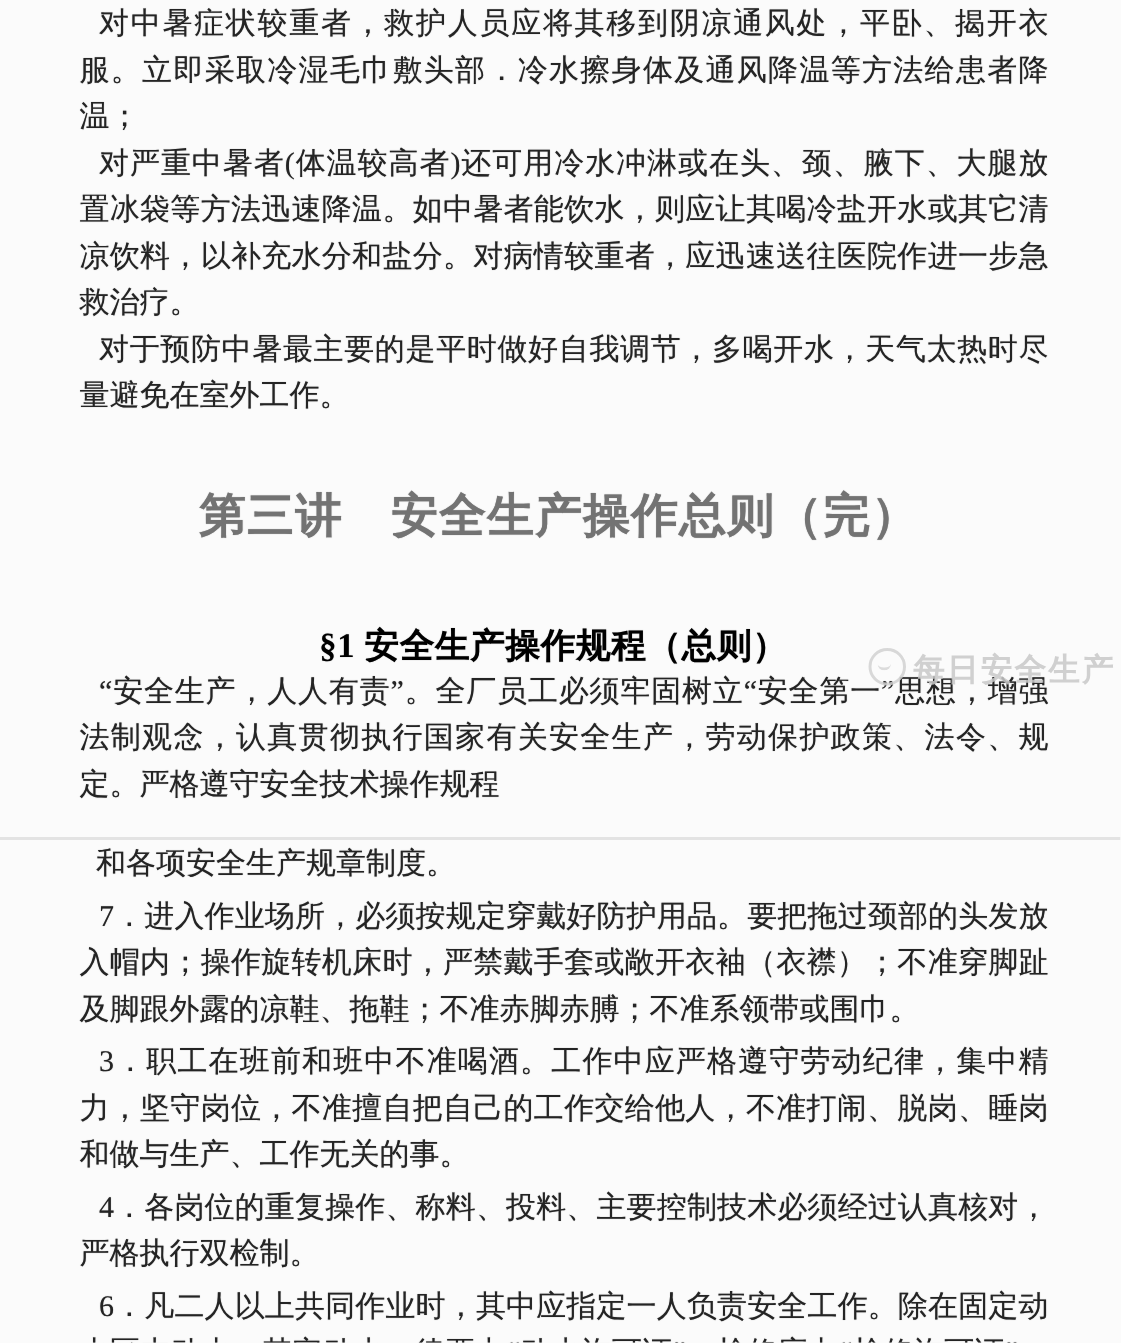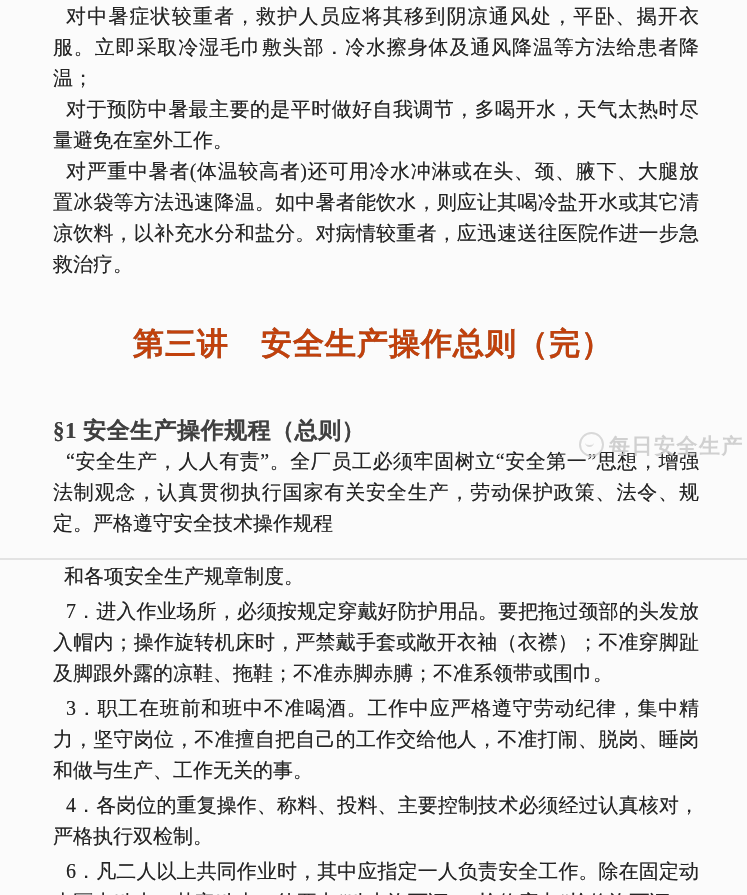--- a/index.html
+++ b/index.html
@@ -24,28 +24,29 @@
     text-indent: 13px;
     text-align: justify;
   }
   .no-indent { text-indent: 0; margin-left: 11px; }
   .chapter-title {
     font-size: 31px;
     font-weight: bold;
     text-align: center;
     letter-spacing: 1px;
     margin: 43px 6px 0 0;
-    color: #c2410c;
+    color: #737373;
   }
   .section-title {
     font-size: 23px;
     font-weight: bold;
+    text-align: center;
     letter-spacing: 0.5px;
     margin: 50px 14px 0 0;
-    color: #404040;
+    color: #000000;
   }
   .after-title { }
   .page-seam {
     height: 0;
     border-top: 2px solid #e3e3e3;
     margin: 19px -48px 1px -53px;
   }
   .rules .para { margin-top: 4px; }
   .watermark {
     position: absolute;
@@ -78,22 +79,22 @@
     border-bottom: 2px solid #d7d7d7;
     border-radius: 0 0 8px 8px;
   }
 </style>
 </head>
 <body>
 
 <div class="doc">
 
   <p class="para">对中暑症状较重者，救护人员应将其移到阴凉通风处，平卧、揭开衣服。立即采取冷湿毛巾敷头部．冷水擦身体及通风降温等方法给患者降温；</p>
+  <p class="para">对严重中暑者(体温较高者)还可用冷水冲淋或在头、颈、腋下、大腿放置冰袋等方法迅速降温。如中暑者能饮水，则应让其喝冷盐开水或其它清凉饮料，以补充水分和盐分。对病情较重者，应迅速送往医院作进一步急救治疗。</p>
   <p class="para">对于预防中暑最主要的是平时做好自我调节，多喝开水，天气太热时尽量避免在室外工作。</p>
-  <p class="para">对严重中暑者(体温较高者)还可用冷水冲淋或在头、颈、腋下、大腿放置冰袋等方法迅速降温。如中暑者能饮水，则应让其喝冷盐开水或其它清凉饮料，以补充水分和盐分。对病情较重者，应迅速送往医院作进一步急救治疗。</p>
 
   <h1 class="chapter-title">第三讲　安全生产操作总则（完）</h1>
 
   <h2 class="section-title">§1 安全生产操作规程（总则）</h2>
 
   <p class="para after-title">“安全生产，人人有责”。全厂员工必须牢固树立“安全第一”思想，增强法制观念，认真贯彻执行国家有关安全生产，劳动保护政策、法令、规定。严格遵守安全技术操作规程</p>
 
   <div class="page-seam"></div>
 
   <p class="para no-indent">和各项安全生产规章制度。</p>

